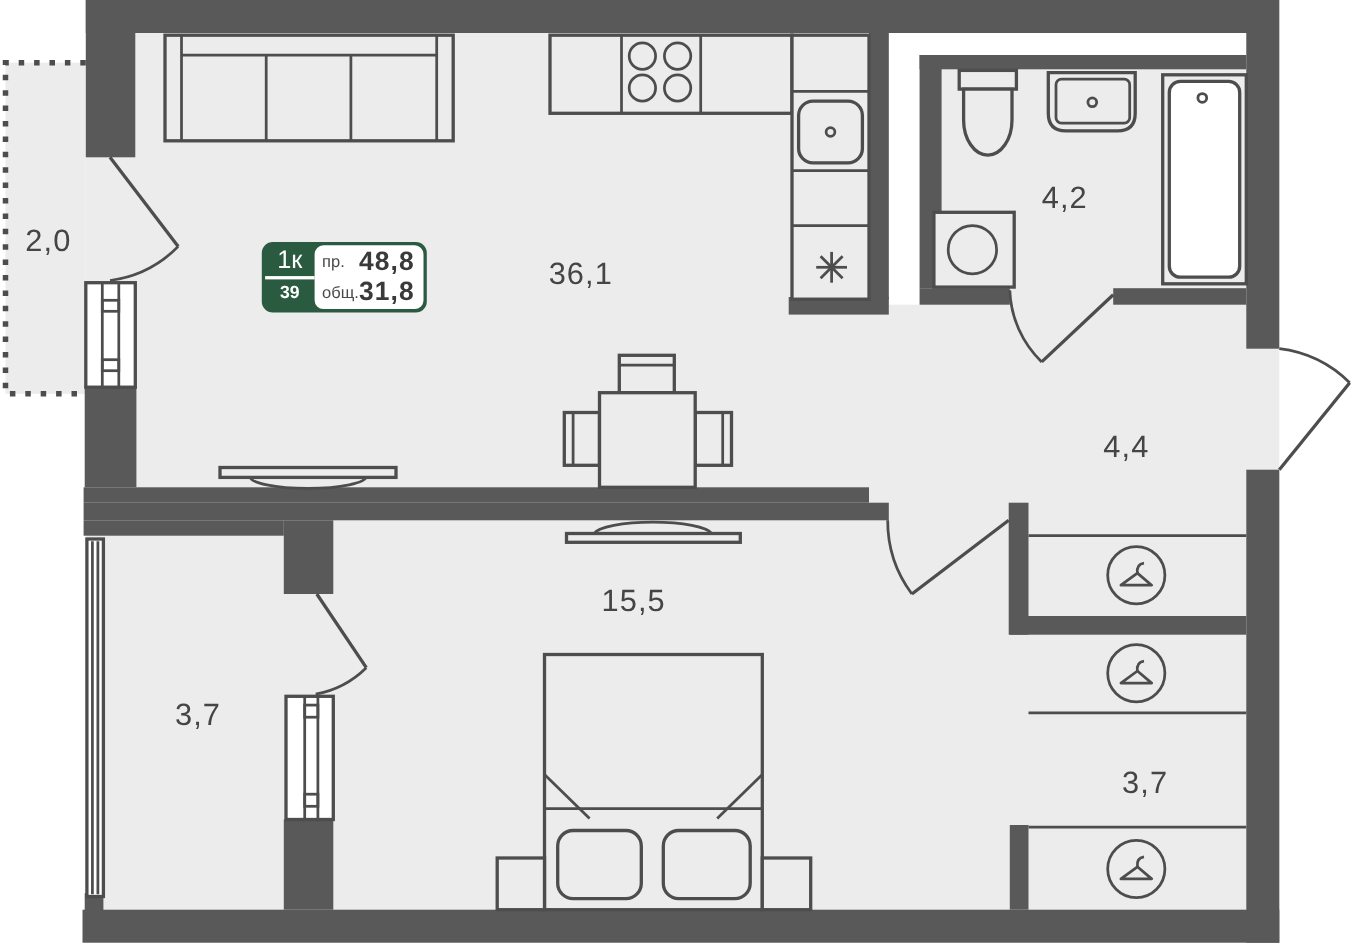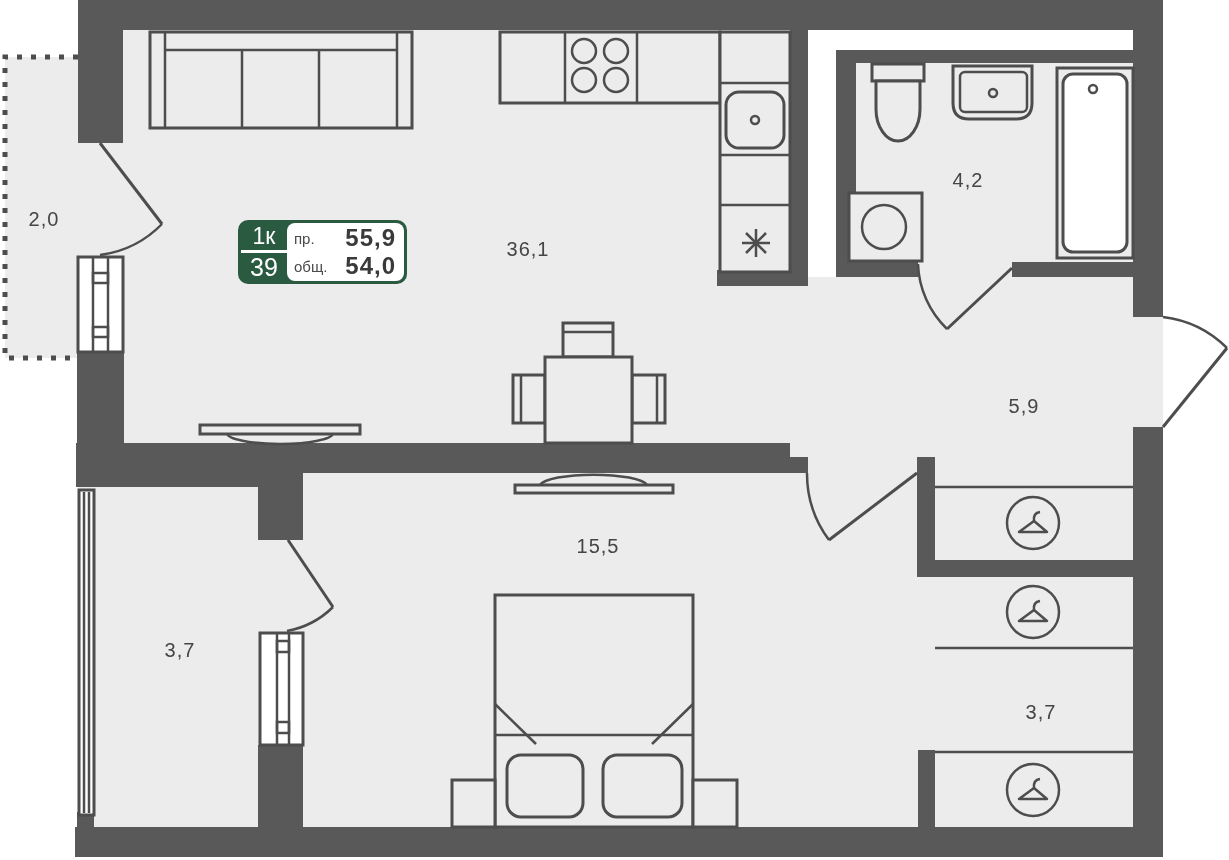--- a/index.html
+++ b/index.html
@@ -12,29 +12,29 @@
   svg{position:absolute;left:0;top:0;}
   .wall{fill:var(--wall);stroke:none;}
   .whitecut{fill:#ffffff;stroke:none;}
   .floorfill{fill:var(--floor);stroke:none;}
   .ln{stroke:var(--line);stroke-width:3;fill:none;}
   .ln2{stroke:var(--line);stroke-width:2.5;fill:none;}
   .furn{fill:var(--floor);stroke:var(--line);stroke-width:3;}
   .furnw{fill:#ffffff;stroke:var(--line);stroke-width:3;}
   .dash{stroke:var(--line);stroke-width:5;stroke-dasharray:5 9;fill:none;}
   .room-label{position:absolute;transform:translate(-50%,-50%);color:var(--text);
-    font-size:20px;letter-spacing:1px;white-space:nowrap;}
+    font-size:28px;letter-spacing:1px;white-space:nowrap;}
   
-  .badge{position:absolute;left:238px;top:220px;width:169px;height:64px;
+  .badge{position:absolute;left:238px;top:220px;width:150px;height:64px;
     background:var(--badge-green);border-radius:10px;display:flex;box-sizing:border-box;
     padding:3px;}
   .badge-left{width:46px;display:flex;flex-direction:column;color:#ffffff;}
   .badge-left .cell{flex:1;display:flex;align-items:center;justify-content:center;}
   .badge-left .cell.top{border-bottom:3px solid #ffffff;font-size:23px;}
-  .badge-left .cell.bot{font-size:25px;}
+  .badge-left .cell.bot{font-size:16px;font-weight:bold;}
   .badge-panel{flex:1;background:#ffffff;border-radius:8px;display:flex;flex-direction:column;
     justify-content:center;padding:3px 8px 3px 7px;box-sizing:border-box;}
   .badge-row{flex:1;display:flex;align-items:center;justify-content:space-between;}
   .badge-row .sm{font-size:15px;color:#4a4a4a;}
   .badge-row .big{font-size:24px;font-weight:bold;color:#3a3a3a;letter-spacing:1px;}
 </style>
 </head>
 <body>
 
 <div class="stage">
@@ -225,34 +225,34 @@
     <rect class="furn" x="507" y="755" width="76" height="62" rx="14"></rect>
     <rect class="furn" x="603" y="755" width="79" height="62" rx="14"></rect>
     <rect class="furn" x="452" y="780" width="43" height="47"></rect>
     <rect class="furn" x="693" y="780" width="44" height="47"></rect>
   </g>
 </svg>
 
   <div class="room-label" style="left:44px;top:219px">2,0</div>
   <div class="room-label" style="left:528px;top:249px">36,1</div>
   <div class="room-label" style="left:968px;top:180px">4,2</div>
-  <div class="room-label" style="left:1024px;top:406px">5,9</div>
-  <div class="room-label" style="left:598px;top:546px">15,5</div>
+  <div class="room-label" style="left:1024px;top:406px">4,4</div>
+  <div class="room-label" style="left:576px;top:546px">15,5</div>
   <div class="room-label" style="left:180px;top:650px">3,7</div>
   <div class="room-label" style="left:1041px;top:712px">3,7</div>
 
   <div class="badge">
     <div class="badge-left">
       <div class="cell top">1к</div>
       <div class="cell bot">39</div>
     </div>
     <div class="badge-panel">
       <div class="badge-row">
         <span class="sm">пр.</span>
-        <span class="big">55,9</span>
+        <span class="big">48,8</span>
       </div>
       <div class="badge-row">
         <span class="sm">общ.</span>
-        <span class="big">54,0</span>
+        <span class="big">31,8</span>
       </div>
     </div>
   </div>
 </div>
 
 </body></html>

